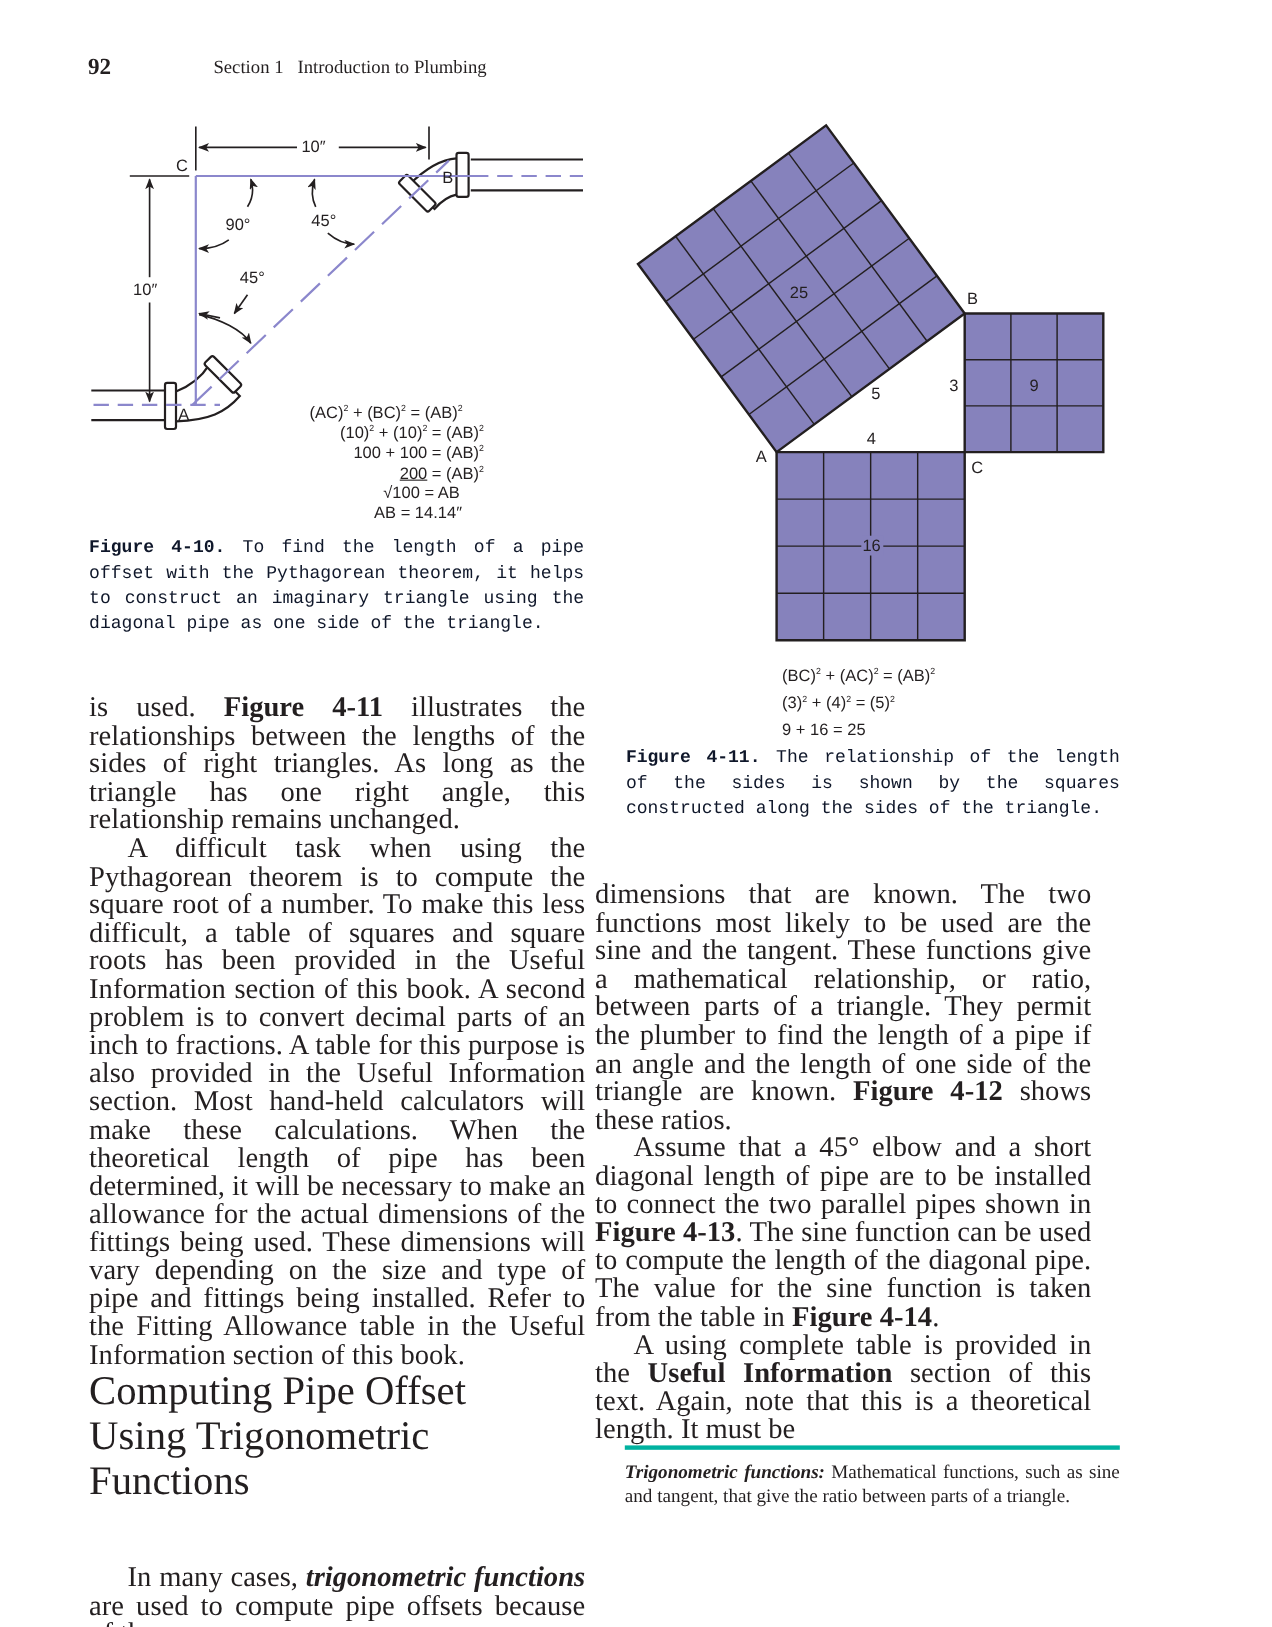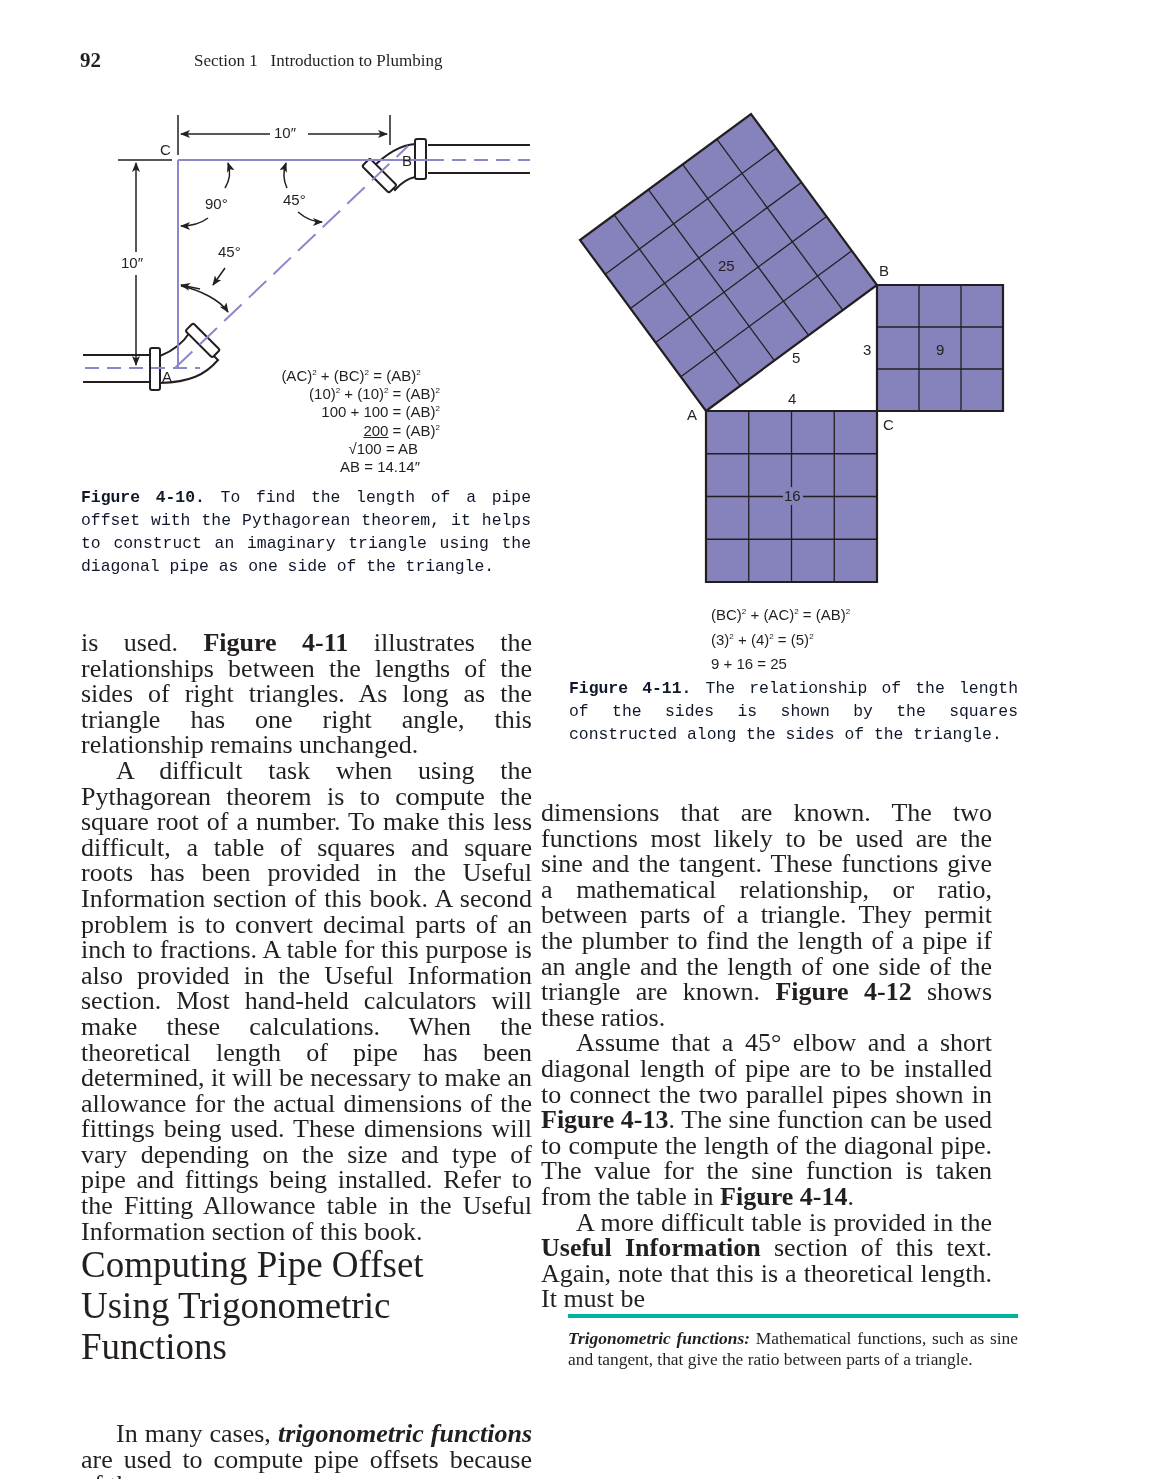--- a/index.html
+++ b/index.html
@@ -158,19 +158,19 @@
 
 <h1 class="abs heading" style="left:81px;top:1204px;width:420px;margin-top:40px;">Computing Pipe Offset Using Trigonometric Functions</h1>
 
 <div class="abs body-col" style="left:81px;top:1421px;width:451px;">
   <p class="indent"><span>In many cases, </span><b><i>trigonometric functions</i></b><span> are used to compute pipe offsets because of the</span></p>
 </div>
 
 <div class="abs body-col" style="left:541px;top:800px;width:451px;">
   <p><span>dimensions that are known. The two functions most likely to be used are the sine and the tangent. These functions give a mathematical relationship, or ratio, between parts of a triangle. They permit the plumber to find the length of a pipe if an angle and the length of one side of the triangle are known. </span><b>Figure 4-12</b><span> shows these ratios.</span></p>
   <p class="indent"><span>Assume that a 45° elbow and a short diagonal length of pipe are to be installed to connect the two parallel pipes shown in </span><b>Figure 4-13</b><span>. The sine function can be used to compute the length of the diagonal pipe. The value for the sine function is taken from the table in </span><b>Figure 4-14</b><span>.</span></p>
-  <p class="indent"><span>A more difficult table is provided in the </span><b>Useful Information</b><span> section of this text. Again, note that this is a theoretical length. It must be</span></p>
+  <p class="indent"><span>A using complete table is provided in the </span><b>Useful Information</b><span> section of this text. Again, note that this is a theoretical length. It must be</span></p>
 </div>
 
 <div class="abs rule"></div>
 <div class="abs glossary" style="left:568px;top:1328px;width:450px;">
   <b><i>Trigonometric functions:</i></b><span> Mathematical functions, such as sine and tangent, that give the ratio between parts of a triangle.</span>
 </div>
 
 </body></html>

